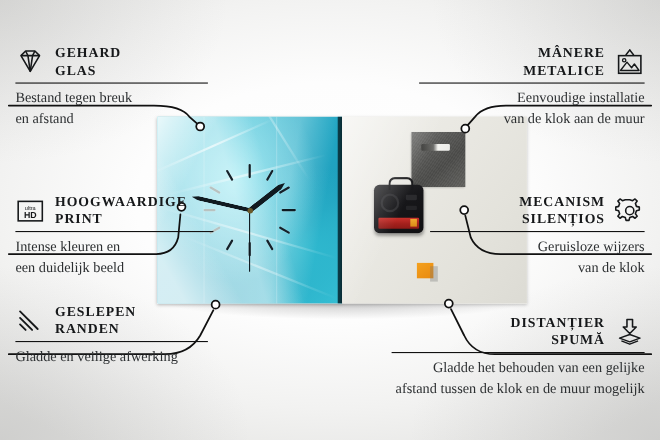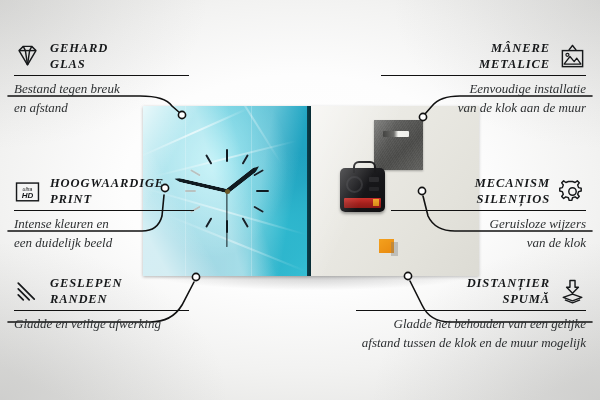--- a/index.html
+++ b/index.html
@@ -1,21 +1,20 @@
 <!DOCTYPE html>
 <html><head>
 <meta charset="utf-8">
 <style>
   html,body{margin:0;padding:0;}
   body{width:600px;height:400px;overflow:hidden;font-family:"Liberation Serif",serif;}
   #stage{position:relative;width:600px;height:400px;
     background:
       radial-gradient(ellipse 420px 260px at 50% 46%, #ffffff 0%, #fdfdfd 42%, #f2f2f1 72%, #e4e4e2 100%),
       linear-gradient(160deg,#ffffff 0%,#fbfbfa 40%,#ececeb 70%,#dedede 100%);
-    font-style: italic;
   }
   .corner-sh{position:absolute;pointer-events:none;}
   .c-tl{left:0;top:0;width:210px;height:150px;background:radial-gradient(ellipse at 0% 0%, rgba(150,150,150,.20), rgba(255,255,255,0) 70%);}
   .c-tr{right:0;top:0;width:210px;height:150px;background:radial-gradient(ellipse at 100% 0%, rgba(150,150,150,.18), rgba(255,255,255,0) 70%);}
   .c-bl{left:0;bottom:0;width:230px;height:160px;background:radial-gradient(ellipse at 0% 100%, rgba(140,140,140,.24), rgba(255,255,255,0) 70%);}
   .c-br{right:0;bottom:0;width:230px;height:160px;background:radial-gradient(ellipse at 100% 100%, rgba(140,140,140,.24), rgba(255,255,255,0) 70%);}
 
   
   #product{position:absolute;left:143px;top:106px;width:336px;height:172px;}
   .shadow-under{position:absolute;left:10px;top:168px;width:320px;height:16px;
@@ -290,21 +289,21 @@
         <circle cx="16" cy="16" r="4.4" fill="none" stroke="#16181a" stroke-width="1.7"></circle>
       </svg>
     </div>
     <div class="rule"></div>
     <div class="sub">
       <div>Geruisloze wijzers</div>
       <div>van de klok</div>
     </div>
   </div>
 
-  <div class="callout right" style="right:14px;top:275px;width:230px;">
+  <div class="callout right" style="right:14px;top:285px;width:230px;">
     <div class="head">
       <div class="ttl">
         <span>DISTANȚIER</span>
         <span>SPUMĂ</span>
       </div>
       <svg class="ico" viewBox="0 0 32 32">
         <path d="M13 3 h6 v8 h4 l-7 7 -7-7 h4 z" fill="none" stroke="#16181a" stroke-width="1.7" stroke-linejoin="round"></path>
         <path d="M16 19 L27 23 L16 27 L5 23 Z" fill="none" stroke="#16181a" stroke-width="1.6" stroke-linejoin="round"></path>
         <path d="M7 26 L16 29.5 L25 26" fill="none" stroke="#16181a" stroke-width="1.5" stroke-linejoin="round"></path>
       </svg>

